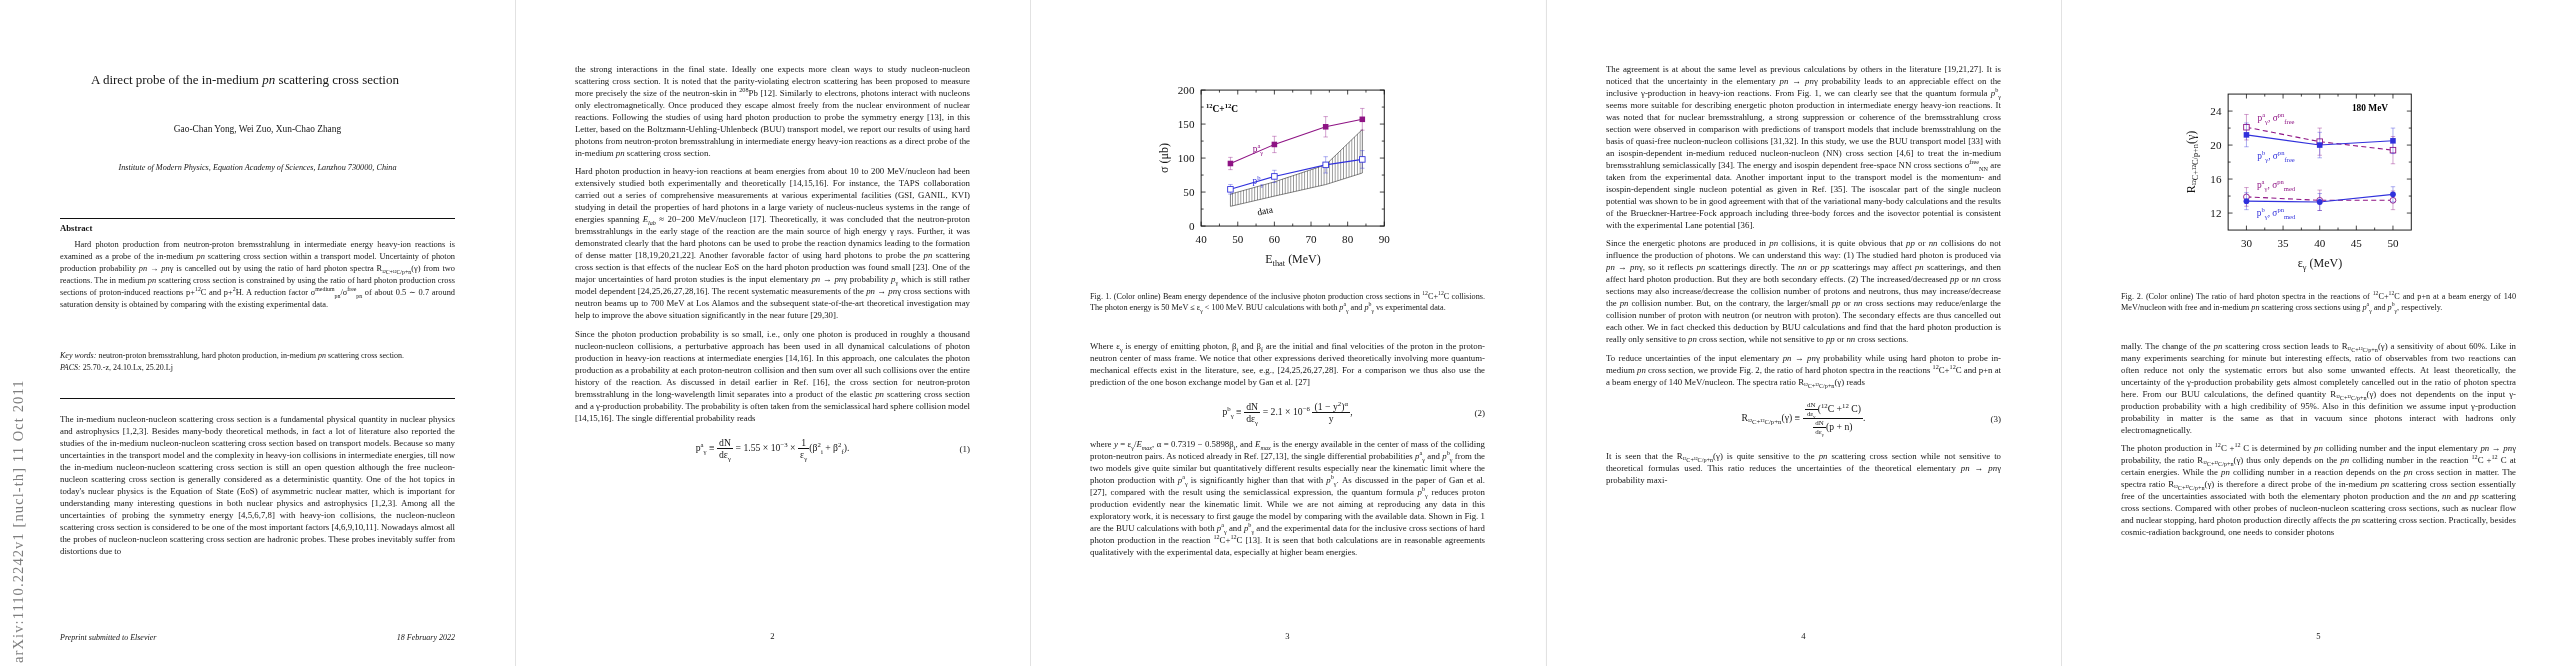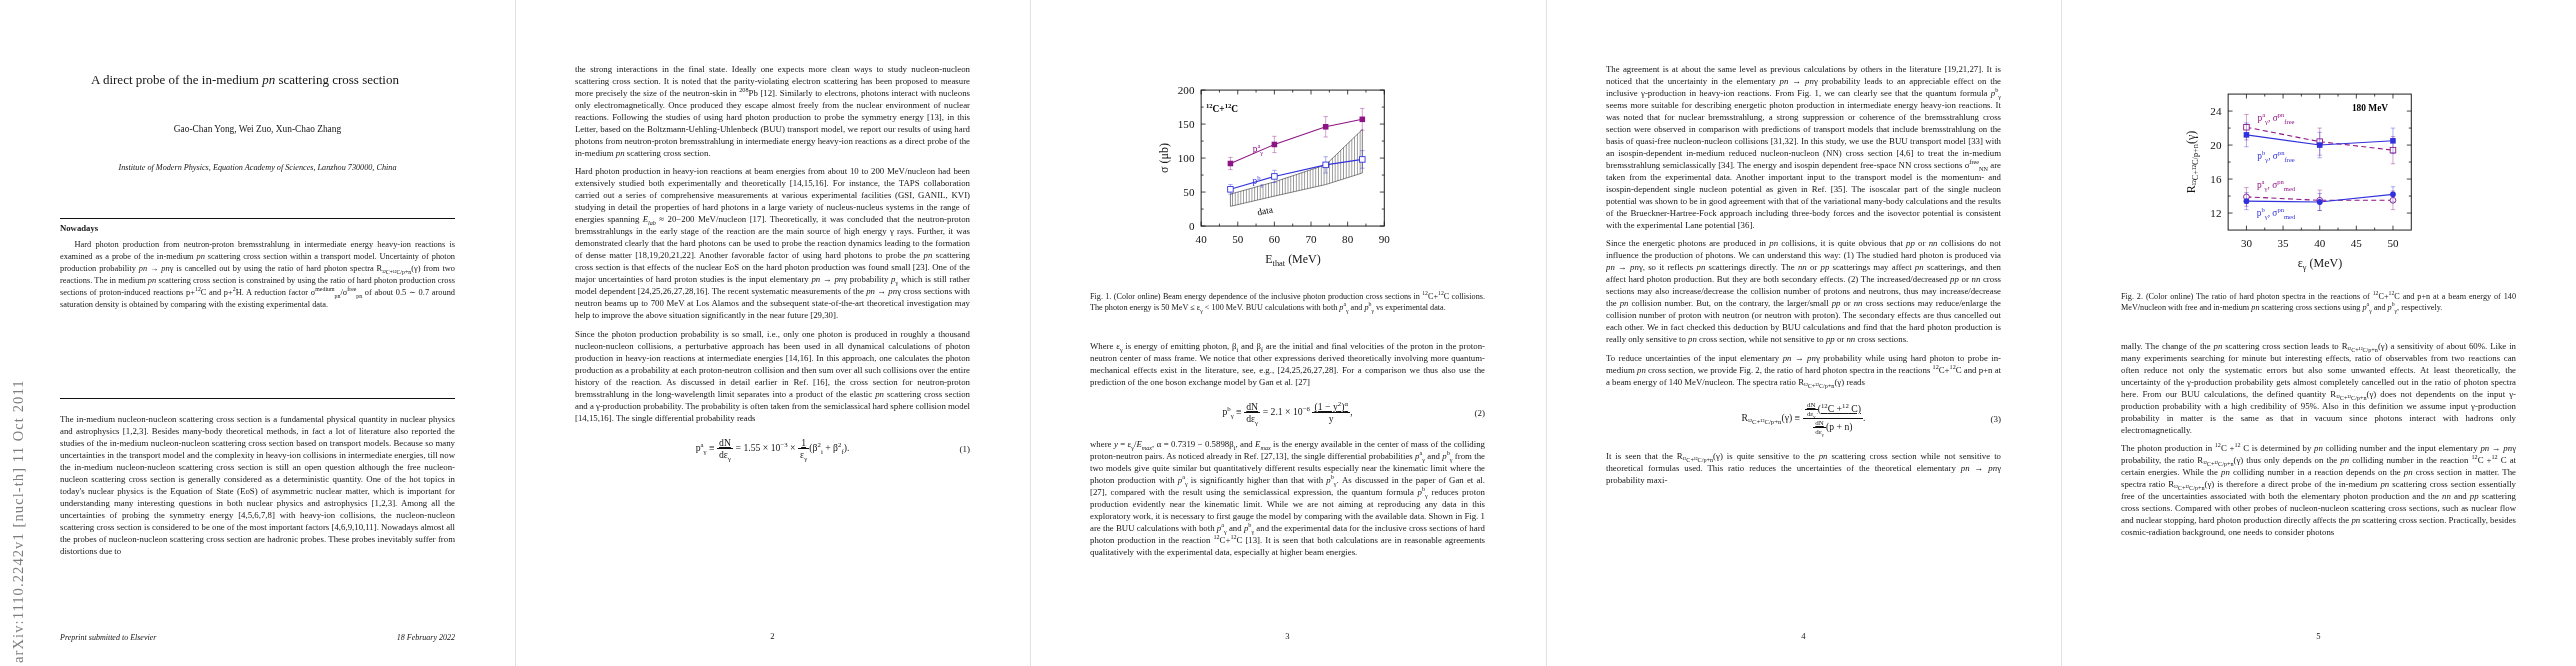--- a/index.html
+++ b/index.html
@@ -27,41 +27,45 @@
   .flow{position:absolute;left:60px;width:395px;overflow:hidden;}
   .flow p{margin:0 0 6.4px 0;text-align:justify;font-size:8.8px;line-height:12px;}
   .pagenum{position:absolute;bottom:25.6px;left:0;width:100%;text-align:center;font-size:8.6px;}
   .caption{position:absolute;left:60px;top:291px;width:395px;font-size:8.2px;line-height:11.4px;text-align:justify;}
   sup,sub{font-size:0.7em;line-height:0;}
   em{font-style:italic;}
   
   .eq{position:relative;text-align:center;font-size:9.7px;margin:13.3px 0 13.3px 0;line-height:1.2;}
   .eq .tag{position:absolute;right:0;top:50%;transform:translateY(-50%);font-size:9px;}
   .frac{display:inline-block;vertical-align:middle;text-align:center;line-height:1.15;}
-  .frac>.num{display:block;border-bottom:0.7px solid #111;padding:0 2.2px;text-decoration:underline;}
+  .frac>.num{display:block;border-bottom:0.7px solid #111;padding:0 2.2px;}
   .frac>.den{display:block;padding:0 2.2px;}
   .frac .frac{font-size:0.72em;}
   
   .figmount{position:absolute;width:267px;height:222px;}
   .figmount svg{display:block;position:absolute;left:0;top:0;}
   .ann{position:absolute;font-size:9.4px;white-space:nowrap;}
   .axlab{position:absolute;font-size:12px;white-space:nowrap;}
   .tickl{font-family:"Liberation Serif","DejaVu Serif",serif;font-size:20px;fill:#111;}
 </style>
 </head>
 <body>
 
 <div class="page" style="left:0">
   <div class="arxiv-stamp">arXiv:1110.2242v1  [nucl-th]  11 Oct 2011</div>
   <div class="p1-title">A direct probe of the in-medium <em>pn</em> scattering cross section</div>
   <div class="p1-authors">Gao-Chan Yong, Wei Zuo, Xun-Chao Zhang</div>
   <div class="p1-affil">Institute of Modern Physics, Equation Academy of Sciences, Lanzhou 730000, China</div>
   <div class="rule" style="top:218px"></div>
-  <div class="abs-head">Nowadays</div>
+  <div class="abs-head">Abstract</div>
   <div class="abs-text">Hard photon production from neutron-proton bremsstrahlung in intermediate energy heavy-ion reactions is examined as a probe of the in-medium <em>pn</em> scattering cross section within a transport model. Uncertainty of photon production probability <em>pn</em> → <em>pn</em>γ is cancelled out by using the ratio of hard photon spectra R<sub>¹²C+¹²C/p+n</sub>(γ) from two reactions. The in medium <em>pn</em> scattering cross section is constrained by using the ratio of hard photon production cross sections of proton-induced reactions p+<sup>12</sup>C and p+<sup>2</sup>H. A reduction factor σ<sup>medium</sup><sub>pn</sub>/σ<sup>free</sup><sub>pn</sub> of about 0.5 ∼ 0.7 around saturation density is obtained by comparing with the existing experimental data.</div>
+  <div class="kw">
+    <div><em>Key words:</em> <span>neutron-proton bremsstrahlung, hard photon production, in-medium <em>pn</em> scattering cross section.</span></div>
+    <div><em>PACS:</em> <span>25.70.-z, 24.10.Lx, 25.20.Lj</span></div>
+  </div>
   <div class="rule" style="top:398px"></div>
   <div class="flow" style="top:413px;height:208px">
     <p>The in-medium nucleon-nucleon scattering cross section is a fundamental physical quantity in nuclear physics and astrophysics [1,2,3]. Besides many-body theoretical methods, in fact a lot of literature also reported the studies of the in-medium nucleon-nucleon scattering cross section based on transport models. Because so many uncertainties in the transport model and the complexity in heavy-ion collisions in intermediate energies, till now the in-medium nucleon-nucleon scattering cross section is still an open question although the free nucleon-nucleon scattering cross section is generally considered as a deterministic quantity. One of the hot topics in today's nuclear physics is the Equation of State (EoS) of asymmetric nuclear matter, which is important for understanding many interesting questions in both nuclear physics and astrophysics [1,2,3]. Among all the uncertainties of probing the symmetry energy [4,5,6,7,8] with heavy-ion collisions, the nucleon-nucleon scattering cross section is considered to be one of the most important factors [4,6,9,10,11]. Nowadays almost all the probes of nucleon-nucleon scattering cross section are hadronic probes. These probes inevitably suffer from distortions due to</p>
   </div>
   <div class="footer">
     <span>Preprint submitted to Elsevier</span>
     <span>18 February 2022</span>
   </div>
 </div>
 

